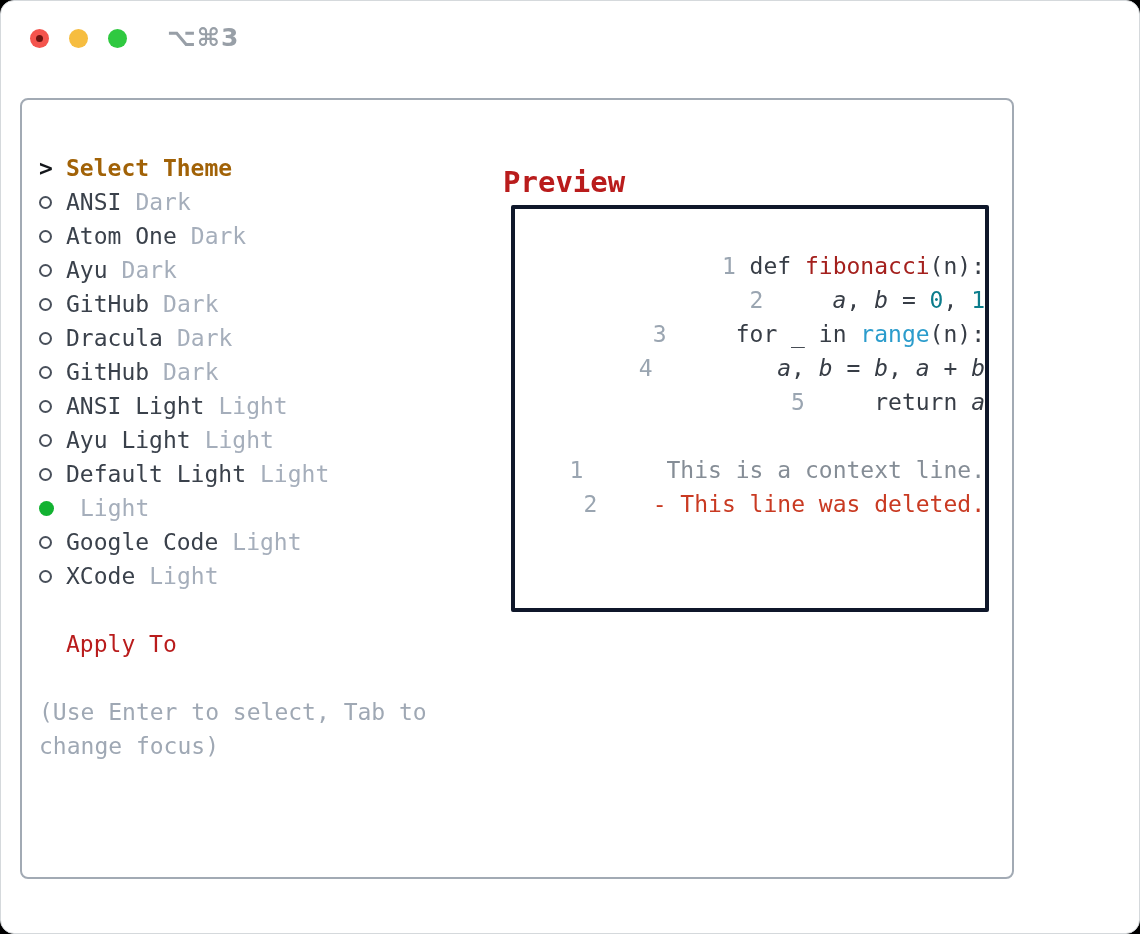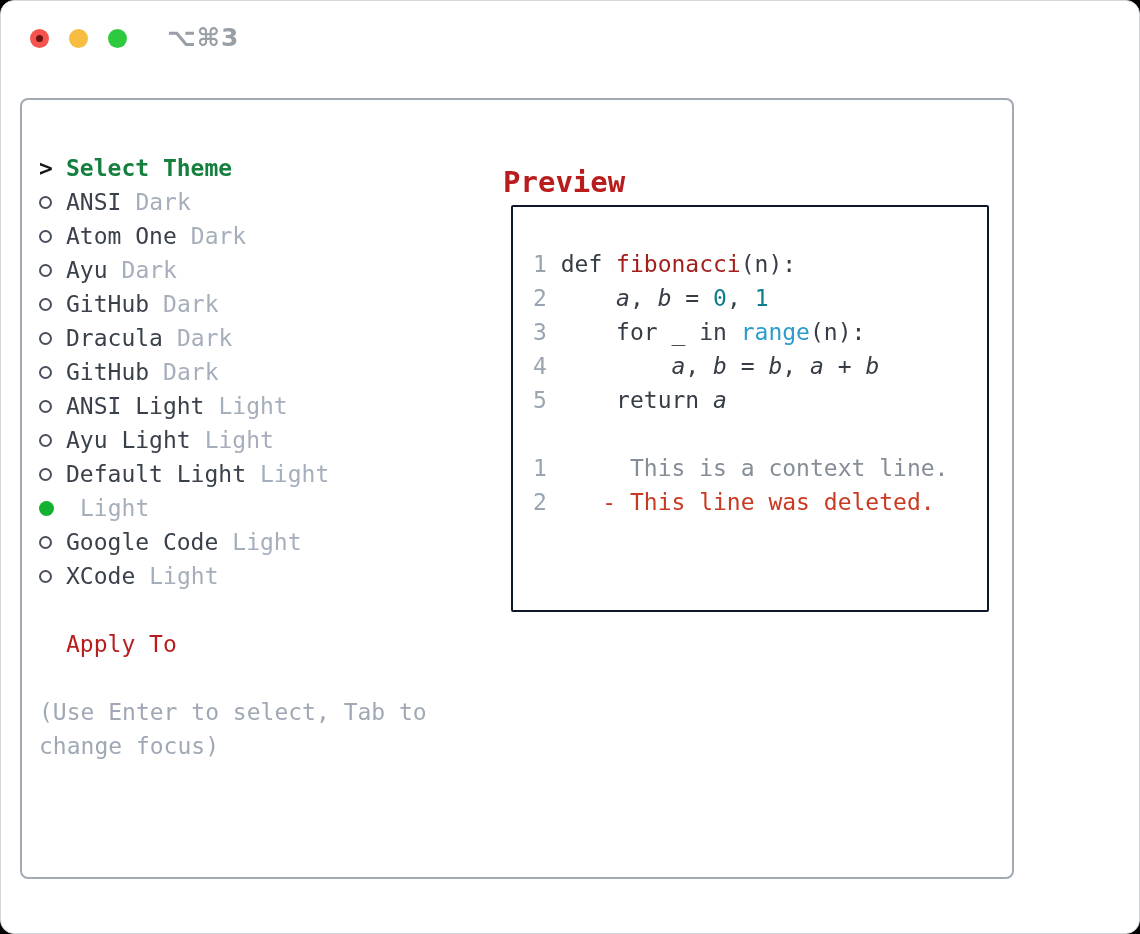--- a/index.html
+++ b/index.html
@@ -22,33 +22,33 @@
   
   .panel{position:absolute;left:19px;top:97px;width:994px;height:781px;
          border:2px solid #a2aab4;border-radius:8px;box-sizing:border-box;background:#fff;}
 
   .left-col{position:absolute;left:17px;top:51px;width:450px;font-size:23px;}
   .row{height:34px;display:flex;align-items:center;white-space:pre;}
   .marker{flex:0 0 27px;display:flex;align-items:center;}
   .dot{width:13px;height:13px;border:2px solid #49505b;border-radius:50%;box-sizing:border-box;}
   .row.selected .dot{width:15px;height:15px;border:none;background:var(--accent);}
   .prompt{font-weight:bold;color:#14171b;}
-  .hdr{font-weight:bold;color:#15803d;text-align:center;}
+  .hdr{font-weight:bold;color:#a16207;text-align:center;}
   .name{color:#3a414b;}
   .row.selected .name{color:var(--accent);}
   .tag{color:#a5aebb;margin-left:14px;}
   .apply-hdr{color:#b91c1c;}
   .hint{color:#9fa8b4;}
 
   
   .preview-title{position:absolute;left:481px;top:65px;height:34px;display:flex;align-items:center;
                  font-size:29px;font-weight:bold;color:#b91c1c;}
   .preview-box{position:absolute;left:489px;top:105px;width:478px;height:407px;
-               border:2px solid #0f172a;border-radius:2px;box-sizing:border-box;
-               padding:6px 0 0 20px;overflow:hidden;background:#fff;}
+               border:4px solid #0f172a;border-radius:2px;box-sizing:border-box;
+               padding:6px 0 0 20px;overflow:hidden;background:#fff;text-align:right;}
   .pline{height:34px;line-height:34px;font-size:23px;white-space:pre;}
   .seg-ln{color:#9aa5b1;}
   .seg-code{color:#373d46;}
   .seg-func{color:#a4201d;}
   .seg-num{color:#0c7d8c;}
   .seg-blue{color:#2b9ccc;}
   .seg-ctx{color:#858d96;}
   .seg-del{color:#c93a22;}
   .seg-add{color:#17b427;}
   .it{font-style:italic;}

